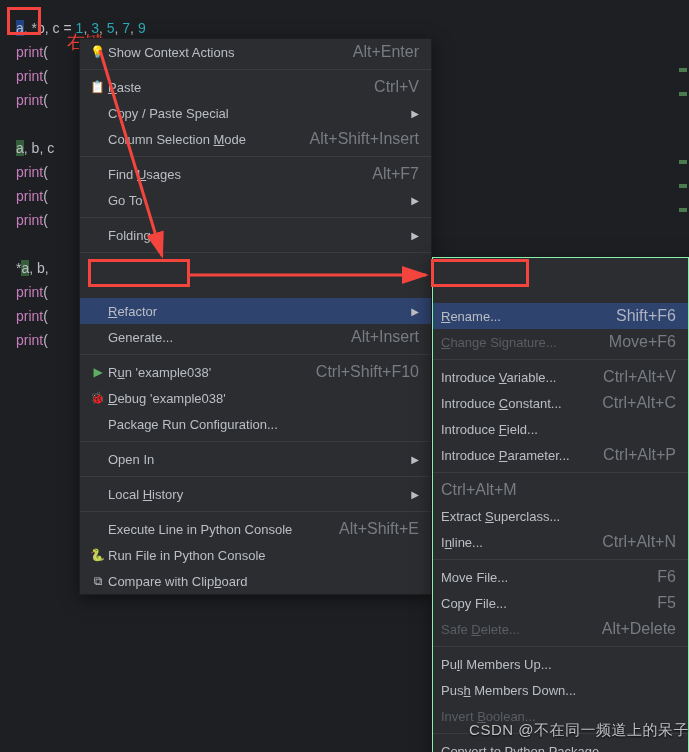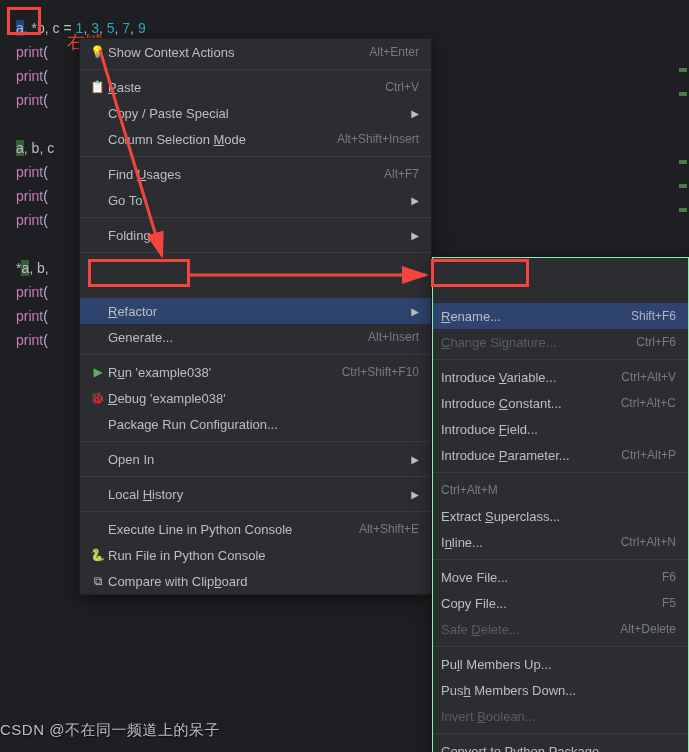--- a/index.html
+++ b/index.html
@@ -16,30 +16,30 @@
 .ann{position:absolute;top:30px;left:67px;color:#f4443e;font-size:18px;font-weight:500;z-index:1;}
 .gutter{position:absolute;top:0;right:0;width:12px;height:100%;}
 .gutter-mark{position:absolute;right:2px;width:8px;height:4px;background:#4a7a4e;}
 .context-menu{position:absolute;top:38px;left:79px;width:353px;background:#2b2d30;border:1px solid #1e1f22;box-shadow:0 4px 16px rgba(0,0,0,.5);z-index:10;}
 .submenu{position:absolute;top:257px;left:432px;width:257px;background:#2b2d30;border:1px solid #86efac;box-shadow:0 4px 16px rgba(0,0,0,.5);z-index:11;}
 .menu-item{display:flex;align-items:center;height:26px;padding:0 12px 0 8px;cursor:default;position:relative;}
 .menu-item.active{background:#2e436e;margin-top:45px;}
 .menu-item.disabled{color:#5a5d63;}
 .menu-item .icon{width:20px;display:inline-flex;justify-content:center;font-size:12px;}
 .menu-item .label{flex:1;}
-.menu-item .shortcut{color:#787b82;font-size:12px;}
+.menu-item .shortcut{color:#787b82;font-size:16px;}
 .menu-item.active .shortcut{color:#adb3c2;}
 .menu-item .sub-arrow{color:#bcbec4;font-size:10px;margin-left:8px;}
 .menu-sep{height:1px;background:#393b40;margin:4px 0;}
 .underline{text-decoration:underline;}
 .box-refactor{position:absolute;top:259px;left:88px;width:102px;height:28px;border:3px solid #f4443e;z-index:12;pointer-events:none;}
 .box-rename{position:absolute;top:259px;left:431px;width:98px;height:28px;border:3px solid #f4443e;z-index:12;pointer-events:none;}
 .arrow1{position:absolute;top:46px;left:96px;z-index:12;pointer-events:none;}
 .arrow2{position:absolute;top:266px;left:186px;z-index:12;pointer-events:none;}
-.watermark{position:absolute;bottom:12px;width:100%;text-align:left;color:#d9dadc;font-size:15px;letter-spacing:.5px;opacity:.85;z-index:20;text-shadow:0 1px 2px #000;}
+.watermark{position:absolute;bottom:12px;width:100%;text-align:right;color:#d9dadc;font-size:15px;letter-spacing:.5px;opacity:.85;z-index:20;text-shadow:0 1px 2px #000;}
 </style>
 </head>
 <body>
 
 <div class="editor">
   <div class="line"><span class="sel">a</span><span class="punc">,</span> <span class="op">*</span>b<span class="punc">,</span> c <span class="op">=</span> <span class="num">1</span><span class="punc">,</span> <span class="num">3</span><span class="punc">,</span> <span class="num">5</span><span class="punc">,</span> <span class="num">7</span><span class="punc">,</span> <span class="num">9</span></div>
   <div class="line"><span class="fn">print</span>(</div>
   <div class="line"><span class="fn">print</span>(</div>
   <div class="line"><span class="fn">print</span>(</div>
   <div class="line">&nbsp;</div>
@@ -160,21 +160,21 @@
     </div>
 </div>
 
 <div class="submenu">
   <div class="menu-item active">
       <span class="label"><span class="underline">R</span>ename...</span>
       <span class="shortcut">Shift+F6</span>
     </div>
   <div class="menu-item disabled">
       <span class="label"><span class="underline">C</span>hange Signature...</span>
-      <span class="shortcut">Ctrl+F6</span>
+      <span class="shortcut">Move+F6</span>
     </div>
   <div class="menu-sep"></div>
   <div class="menu-item">
       <span class="label">Introduce <span class="underline">V</span>ariable...</span>
       <span class="shortcut">Ctrl+Alt+V</span>
     </div>
   <div class="menu-item">
       <span class="label">Introduce <span class="underline">C</span>onstant...</span>
       <span class="shortcut">Ctrl+Alt+C</span>
     </div>

